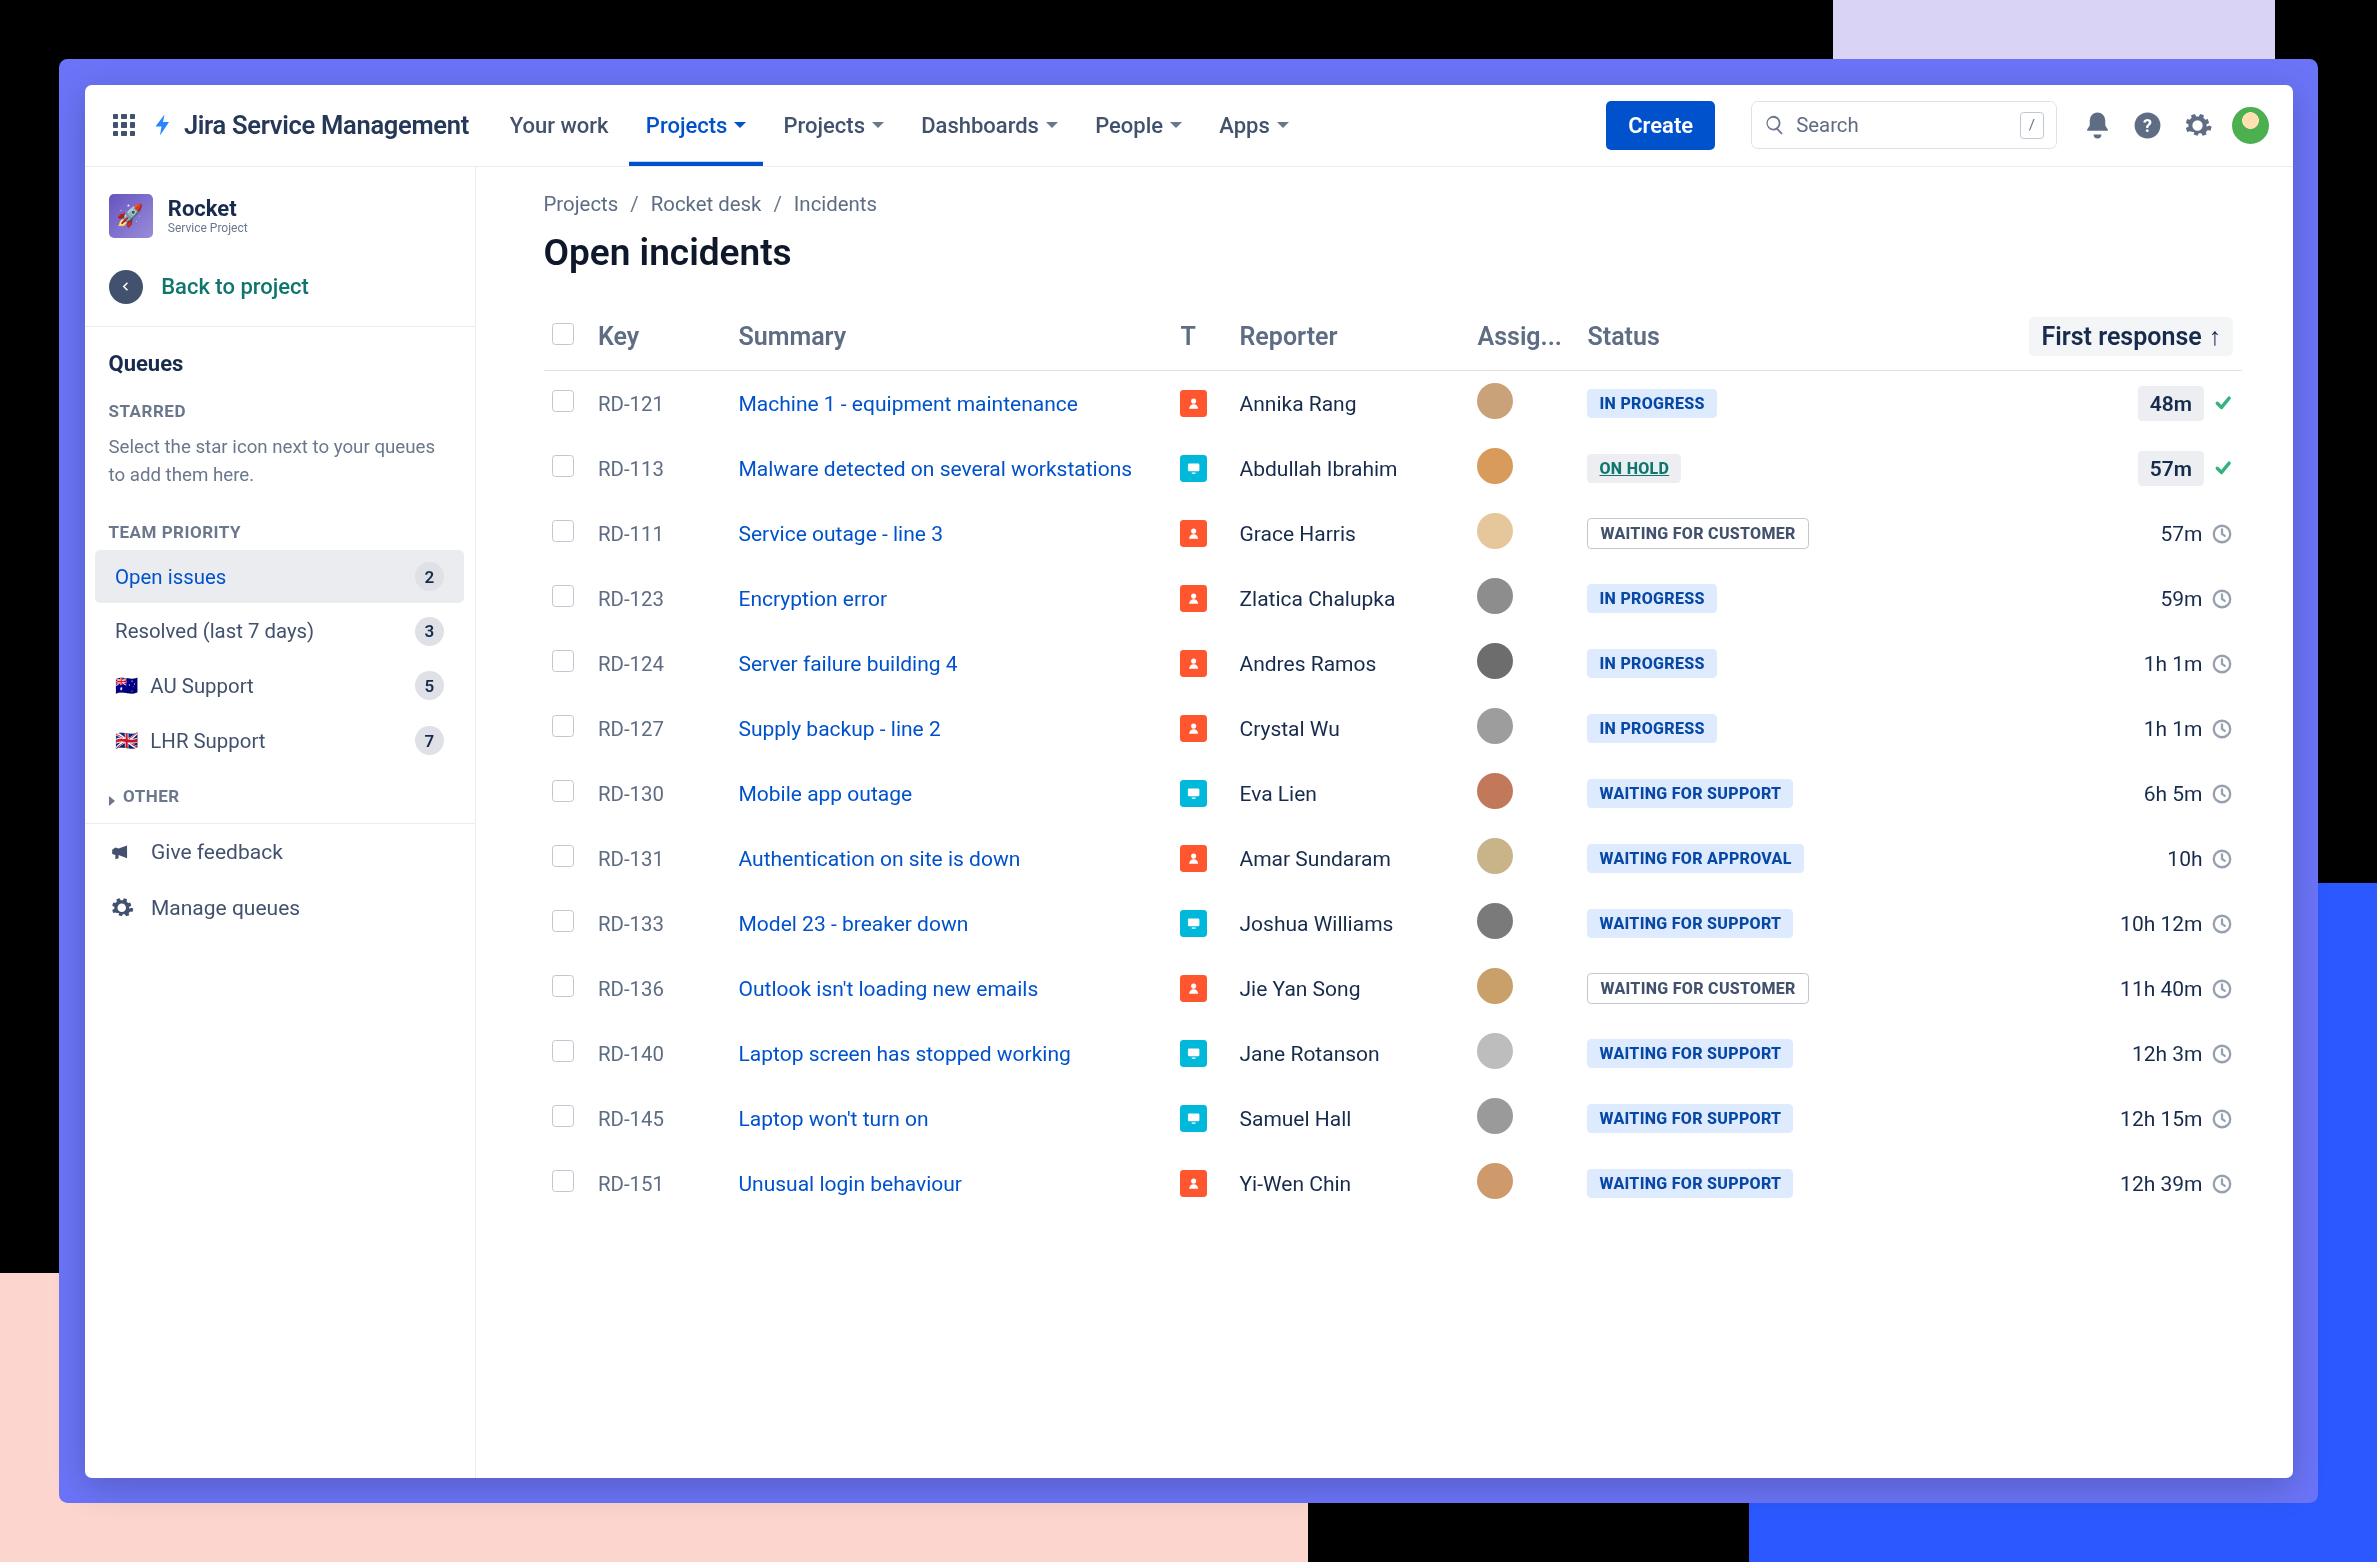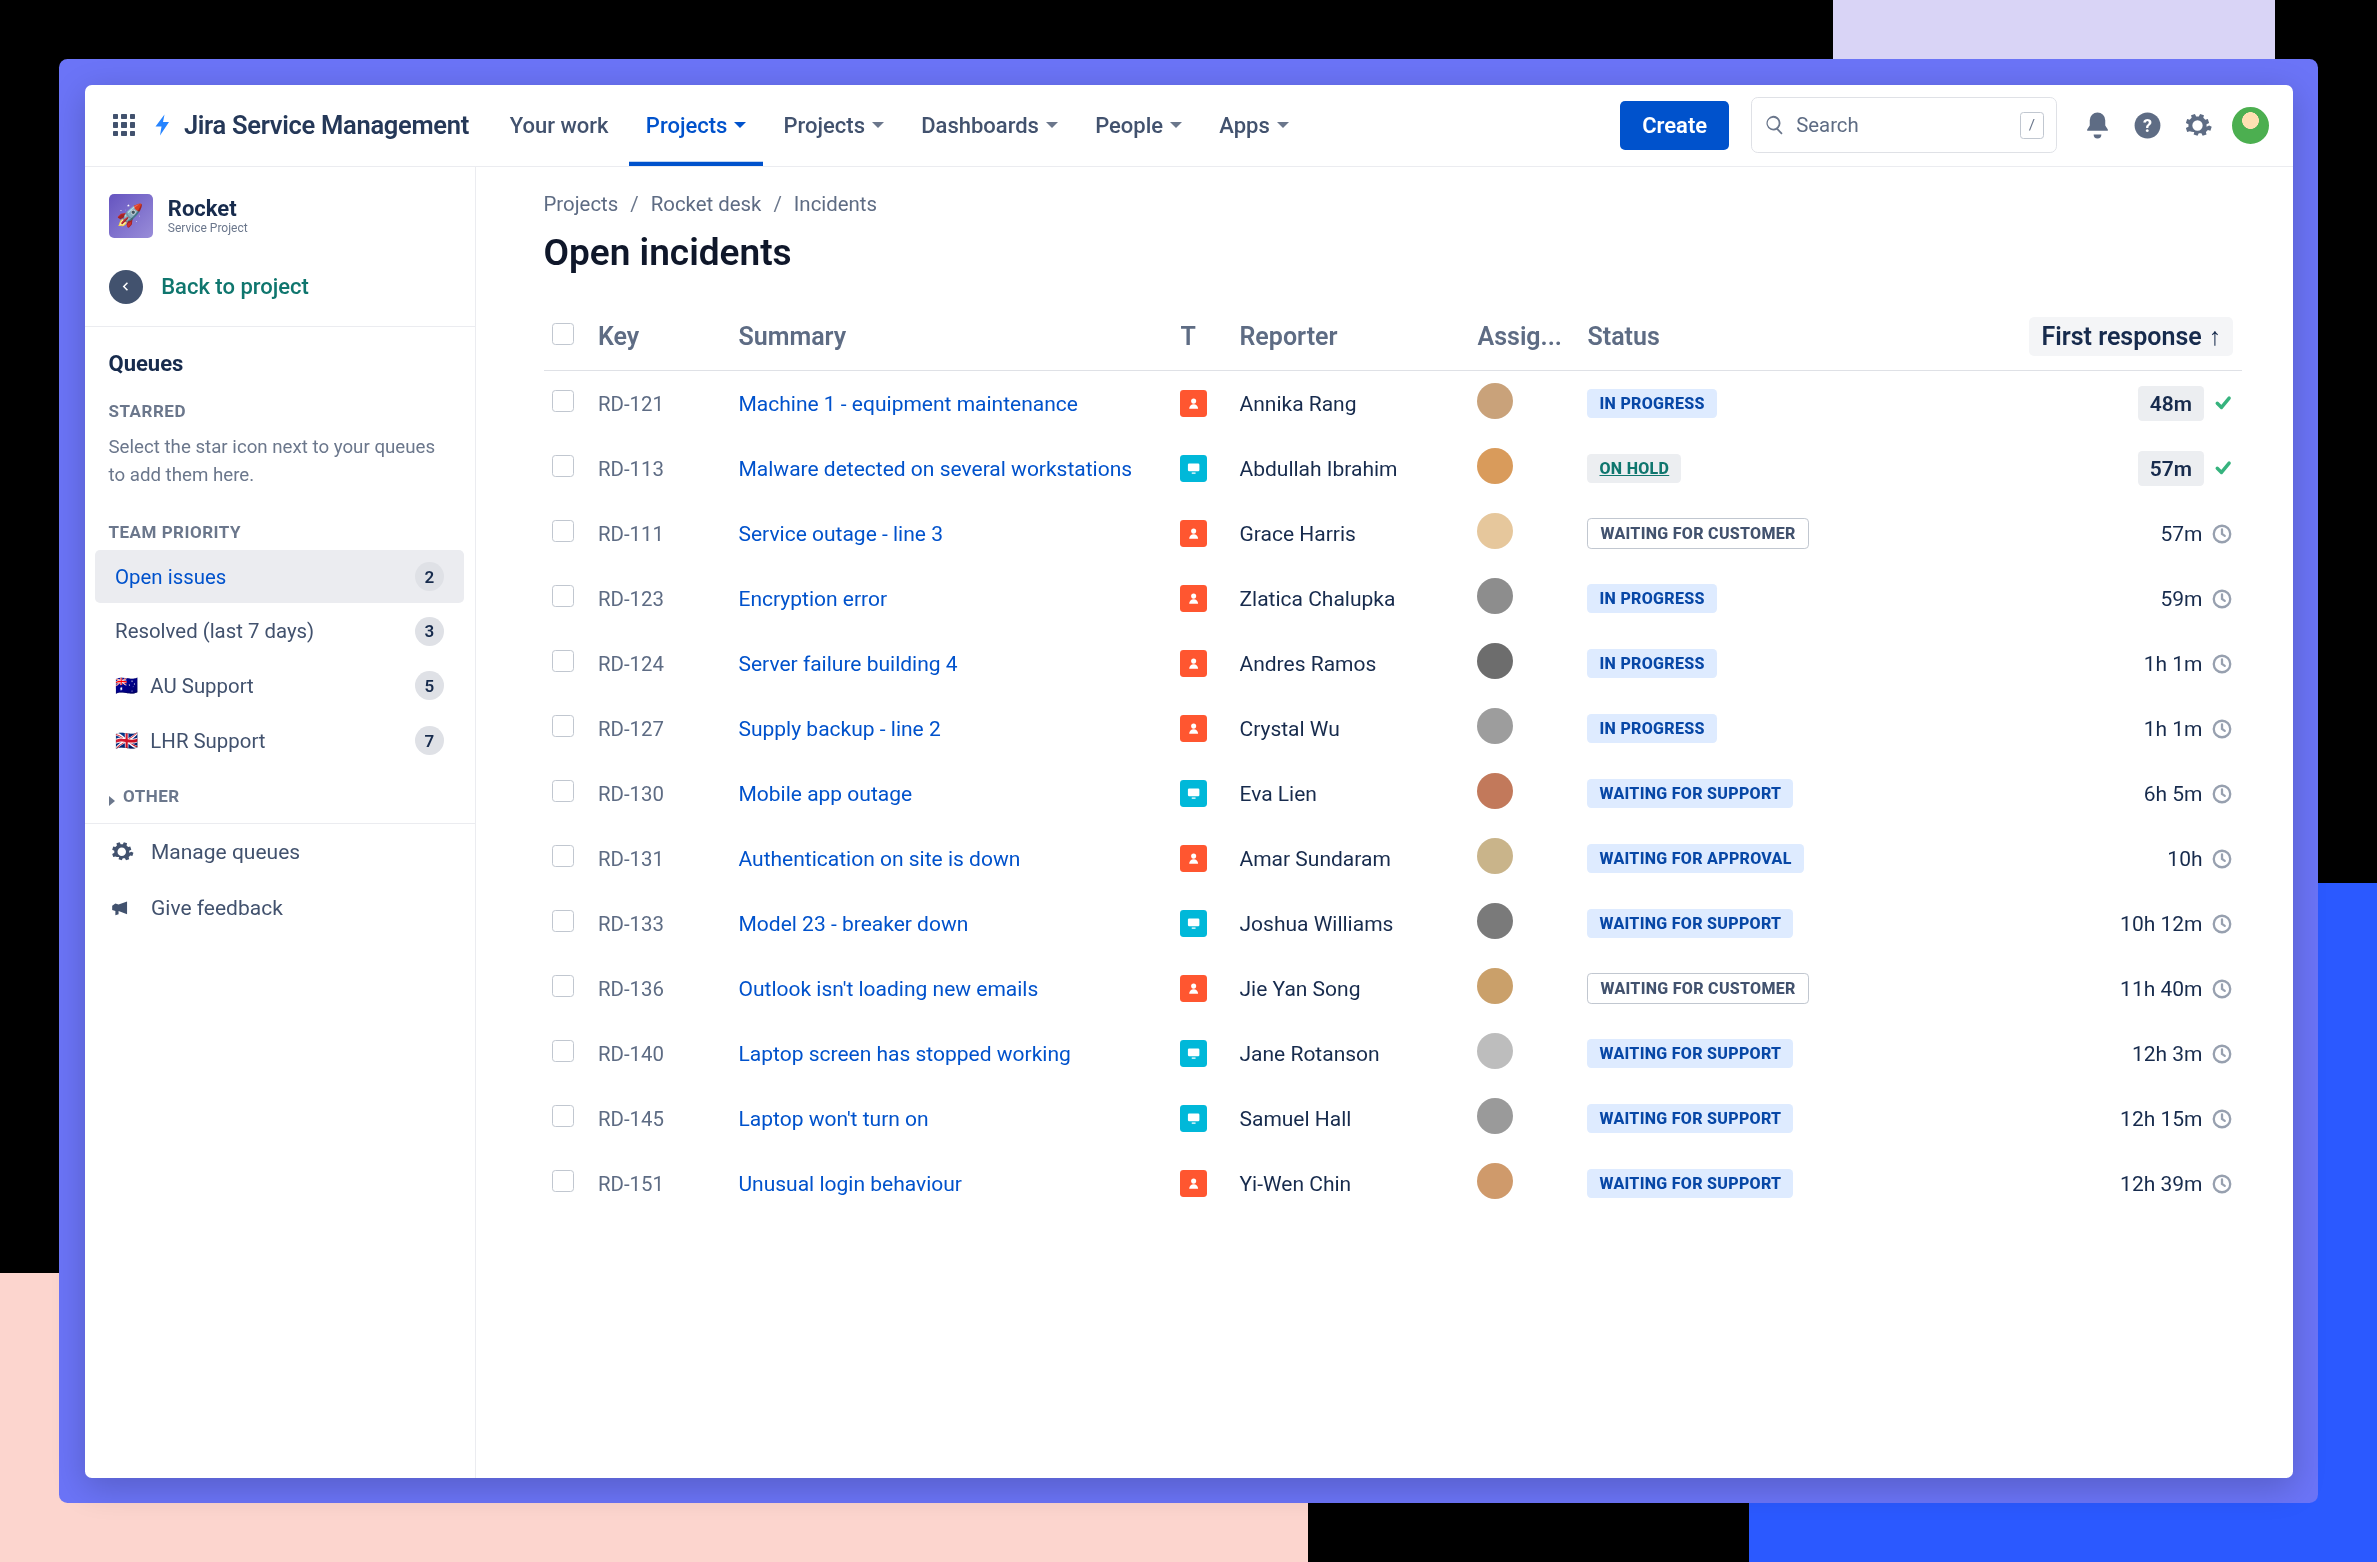--- a/index.html
+++ b/index.html
@@ -35,21 +35,21 @@
 .logo svg { width:24px; height:24px; }
 .logo-text { font-size:25.5px; font-weight:600; color:#253858; letter-spacing:-0.3px;}
 .nav-items { display:flex; align-items:center; gap:3.4px; }
 .nav-item { padding: 0 17px; height:82px; display:flex; align-items:center; gap:6.8px; color:#42526e; font-size:22px; font-weight:500; cursor:pointer; }
 .nav-item.active { color:#0052cc; box-shadow: inset 0 -4.2px 0 #0052cc; }
 .nav-item.active .chev { border-top-color:#0052cc; }
 .chev { width:0; height:0; border-left:6px solid transparent; border-right:6px solid transparent; border-top:6.8px solid #6b778c; }
 .spacer { flex:1; }
 .create-btn { background:#0052cc; color:#fff; font-size:22px; font-weight:600; padding:12px 22px; border-radius:5.1px; cursor:pointer; }
 .search {
-  margin-left:15px; width:306px; height:56px; border:1.7px solid #dfe1e6; border-radius:6.8px;
+  margin-left:29px; width:306px; height:48px; border:1.7px solid #dfe1e6; border-radius:6.8px;
   display:flex; align-items:center; padding:0 12px; gap:10.2px; color:#5e6c84; font-size:20.4px;
 }
 .search svg { width:22px; height:22px; fill:#6b778c; }
 .slash { margin-left:auto; width:24px; height:27px; border:0.8px solid #c1c7d0; border-radius:3.4px; display:flex; align-items:center; justify-content:center; font-size:15.3px; color:#6b778c;}
 .nav-icons { display:flex; align-items:center; gap:18.7px; margin-left:18.7px; }
 .nav-icons .ic { width:31px; height:31px; fill:#5e6c84; cursor:pointer; }
 .avatar-me { width:37px; height:37px; border-radius:50%; background: radial-gradient(circle at 50% 35%, #ffe0b2 30%, #4caf50 32%); border:2.5px solid #4caf50;}
 
 
 .body { flex:1; display:flex; min-height:0; }
@@ -238,29 +238,29 @@
               <span class="badge">7</span>
             </div>
           </div>
   <div class="sb-other">
             <span class="car"></span>
             <span>OTHER</span>
           </div>
   <div class="sep"></div>
   <div class="sb-action">
     <svg viewBox="0 0 24 24">
+              <path d="M3 10v4l3 1v4l3-1v-3l8 3V6l-8 3-3-1z"></path>
+            </svg>
+    <span>Give feedback</span>
+  </div>
+  <div class="sb-action">
+    <svg viewBox="0 0 24 24">
               <path d="M12 8a4 4 0 100 8 4 4 0 000-8zm9 4l2 1-1 3-2-.5a8 8 0 01-1.5 1.5l.5 2-3 1-1-2h-2l-1 2-3-1 .5-2A8 8 0 016 16.5L4 17l-1-3 2-1v-2l-2-1 1-3 2 .5A8 8 0 017.5 6L7 4l3-1 1 2h2l1-2 3 1-.5 2A8 8 0 0118 7.5l2-.5 1 3-2 1v2z"></path>
             </svg>
     <span>Manage queues</span>
-  </div>
-  <div class="sb-action">
-    <svg viewBox="0 0 24 24">
-              <path d="M3 10v4l3 1v4l3-1v-3l8 3V6l-8 3-3-1z"></path>
-            </svg>
-    <span>Give feedback</span>
   </div>
 </div>
 
 <div class="main">
   <div class="crumbs">
     <span class="link">Projects</span>
     <span class="sepc">/</span>
     <span class="link">Rocket desk</span>
     <span class="sepc">/</span>
     <span class="link">Incidents</span>

